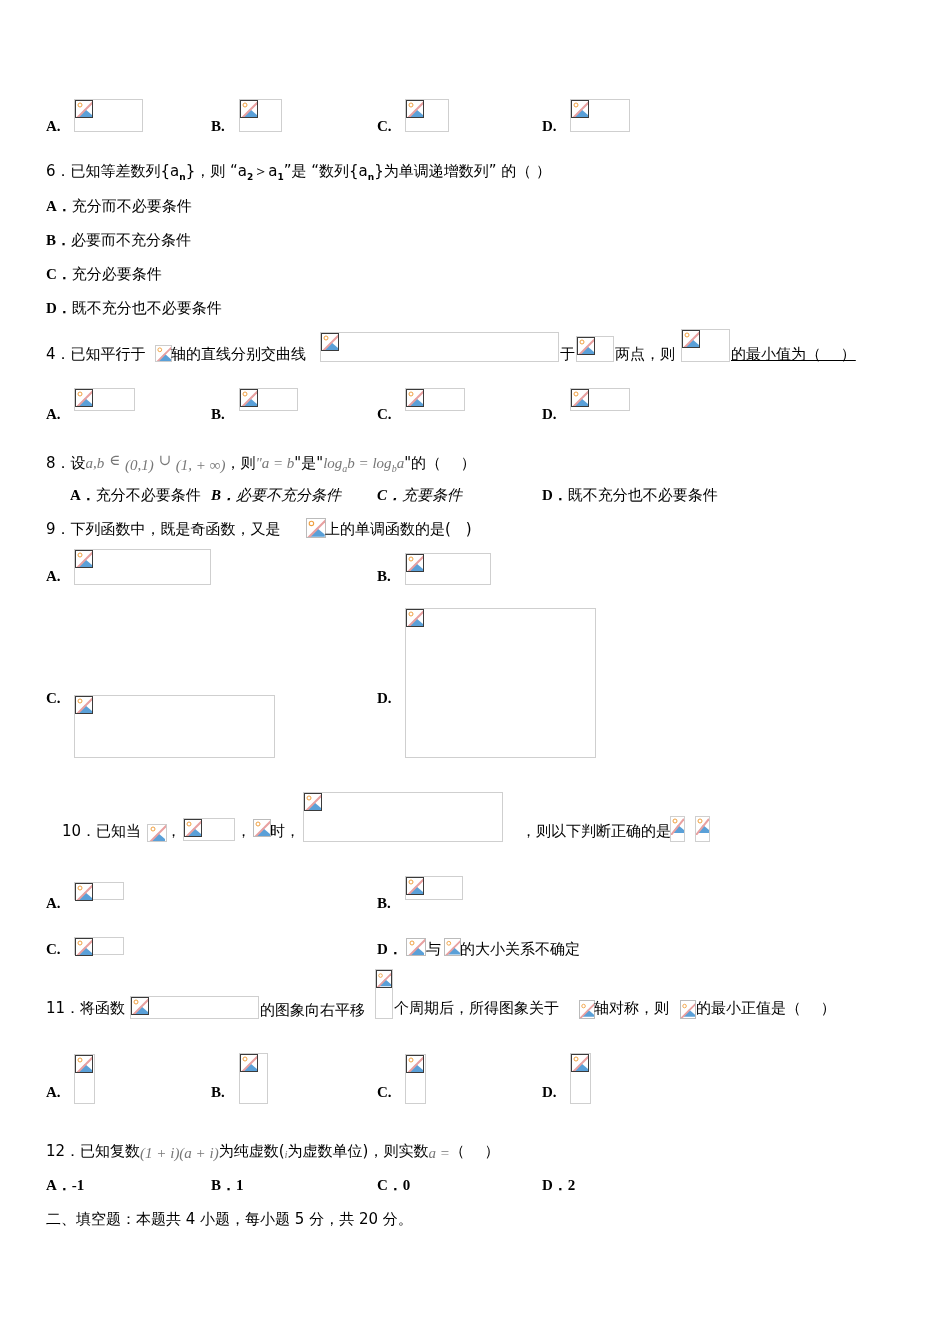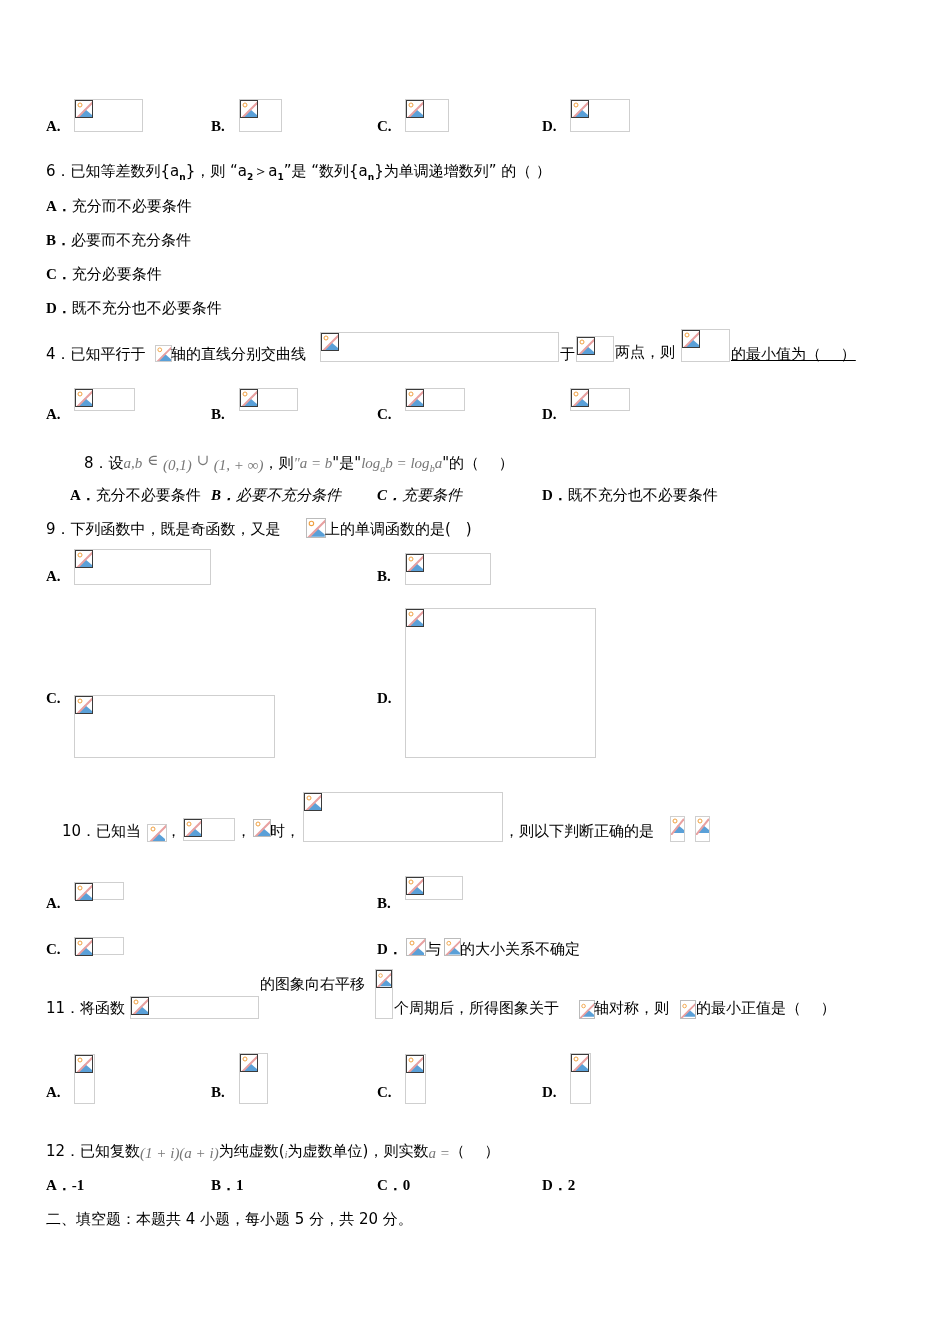--- a/index.html
+++ b/index.html
@@ -104,21 +104,21 @@
   <span class="abs txt" style="left:560px;top:344px;">于</span>
   <div class="img" style="left:576px;top:336px;width:38px;height:26px;">
     <div class="broken">
         <svg width="18" height="18" viewBox="0 0 18 18">
           <circle cx="4" cy="4" r="2" fill="none" stroke="#f0a040" stroke-width="1"></circle>
           <path d="M2 16 L9 8 L16 14 L16 16 Z" fill="#5aa0d8"></path>
           <line x1="0" y1="18" x2="18" y2="0" stroke="#e8a0a0" stroke-width="2"></line>
         </svg>
       </div>
   </div>
-  <span class="abs txt" style="left:615px;top:344px;font-family:Liberation Mono, monospace;">两点，则</span>
+  <span class="abs txt" style="left:615px;top:344px;">两点，则</span>
   <div class="img" style="left:681px;top:329px;width:49px;height:33px;">
     <div class="broken">
         <svg width="18" height="18" viewBox="0 0 18 18">
           <circle cx="4" cy="4" r="2" fill="none" stroke="#f0a040" stroke-width="1"></circle>
           <path d="M2 16 L9 8 L16 14 L16 16 Z" fill="#5aa0d8"></path>
           <line x1="0" y1="18" x2="18" y2="0" stroke="#e8a0a0" stroke-width="2"></line>
         </svg>
       </div>
   </div>
   <span class="abs txt" style="left:731px;top:344px;text-decoration:underline;">的最小值为（　 ）</span>
@@ -160,21 +160,21 @@
     <div class="broken">
         <svg width="18" height="18" viewBox="0 0 18 18">
           <circle cx="4" cy="4" r="2" fill="none" stroke="#f0a040" stroke-width="1"></circle>
           <path d="M2 16 L9 8 L16 14 L16 16 Z" fill="#5aa0d8"></path>
           <line x1="0" y1="18" x2="18" y2="0" stroke="#e8a0a0" stroke-width="2"></line>
         </svg>
       </div>
   </div>
 </div>
 
-<div class="abs txt" style="left:46px;top:450px;margin-left:38px;">
+<div class="abs txt" style="left:46px;top:450px;">
   <span>8．设</span><span class="math">a,b</span>&nbsp;<span class="math" style="font-style:normal;vertical-align:3px;">∈</span>&nbsp;<span class="math" style="vertical-align:-2px;">(0,1)</span>&nbsp;<span class="math" style="font-style:normal;vertical-align:3px;">∪</span>&nbsp;<span class="math" style="vertical-align:-2px;">(1, + ∞)</span><span>，则</span><span class="math">"a = b</span><span>"是"</span><span class="math">log</span><sub class="math" style="font-size:10px;">a</sub><span class="math">b = log</span><sub class="math" style="font-size:10px;">b</sub><span class="math">a</span><span>"的（　 ）</span>
 </div>
 <div class="abs txt" style="left:46px;top:485px;margin-left:24px;"><span class="lbl">A．</span><span>充分不必要条件</span></div>
 <div class="abs txt" style="left:211px;top:485px;font-style:italic;"><span class="lbl">B．</span><span>必要不充分条件</span></div>
 <div class="abs txt" style="left:377px;top:485px;font-style:italic;"><span class="lbl">C．</span><span>充要条件</span></div>
 <div class="abs txt" style="left:542px;top:485px;"><span class="lbl">D．</span><span>既不充分也不必要条件</span></div>
 
 <div>
   <span class="abs txt" style="left:46px;top:519px;">9．下列函数中，既是奇函数，又是</span>
   <div class="img noborder" style="left:305px;top:517px;width:20px;height:20px;">
@@ -265,21 +265,21 @@
   <span class="abs txt" style="left:270px;top:821px;">时，</span>
   <div class="img" style="left:303px;top:792px;width:200px;height:50px;">
     <div class="broken">
         <svg width="18" height="18" viewBox="0 0 18 18">
           <circle cx="4" cy="4" r="2" fill="none" stroke="#f0a040" stroke-width="1"></circle>
           <path d="M2 16 L9 8 L16 14 L16 16 Z" fill="#5aa0d8"></path>
           <line x1="0" y1="18" x2="18" y2="0" stroke="#e8a0a0" stroke-width="2"></line>
         </svg>
       </div>
   </div>
-  <span class="abs txt" style="left:504px;top:821px;">，则以下判断正确的是</span>
+  <span class="abs txt" style="left:504px;top:821px;padding-left:17px;">，则以下判断正确的是</span>
   <div class="img" style="left:670px;top:816px;width:15px;height:26px;">
     <div class="broken" style="width:13px;height:18px;border:none;">
         <svg width="13" height="18" viewBox="0 0 13 18">
           <circle cx="4" cy="4" r="2" fill="none" stroke="#f0a040" stroke-width="1"></circle>
           <path d="M1 16 L7 8 L13 13 L13 16 Z" fill="#5aa0d8"></path>
           <line x1="0" y1="18" x2="13" y2="2" stroke="#e8a0a0" stroke-width="2"></line>
         </svg>
       </div>
   </div>
   <div class="img" style="left:695px;top:816px;width:15px;height:26px;">
@@ -351,21 +351,21 @@
   <span class="abs txt" style="left:46px;top:998px;">11．将函数</span>
   <div class="img" style="left:130px;top:996px;width:129px;height:23px;">
     <div class="broken">
         <svg width="18" height="18" viewBox="0 0 18 18">
           <circle cx="4" cy="4" r="2" fill="none" stroke="#f0a040" stroke-width="1"></circle>
           <path d="M2 16 L9 8 L16 14 L16 16 Z" fill="#5aa0d8"></path>
           <line x1="0" y1="18" x2="18" y2="0" stroke="#e8a0a0" stroke-width="2"></line>
         </svg>
       </div>
   </div>
-  <span class="abs txt" style="left:260px;top:974px;">的图象向右平移</span>
+  <span class="abs txt" style="left:260px;top:1000px;">的图象向右平移</span>
   <div class="img" style="left:375px;top:969px;width:18px;height:50px;">
     <div class="broken" style="width:16px;height:18px;">
         <svg width="16" height="18" viewBox="0 0 18 18">
           <circle cx="4" cy="4" r="2" fill="none" stroke="#f0a040" stroke-width="1"></circle>
           <path d="M2 16 L9 8 L16 14 L16 16 Z" fill="#5aa0d8"></path>
           <line x1="0" y1="18" x2="18" y2="0" stroke="#e8a0a0" stroke-width="2"></line>
         </svg>
       </div>
   </div>
   <span class="abs txt" style="left:394px;top:998px;">个周期后，所得图象关于</span>

